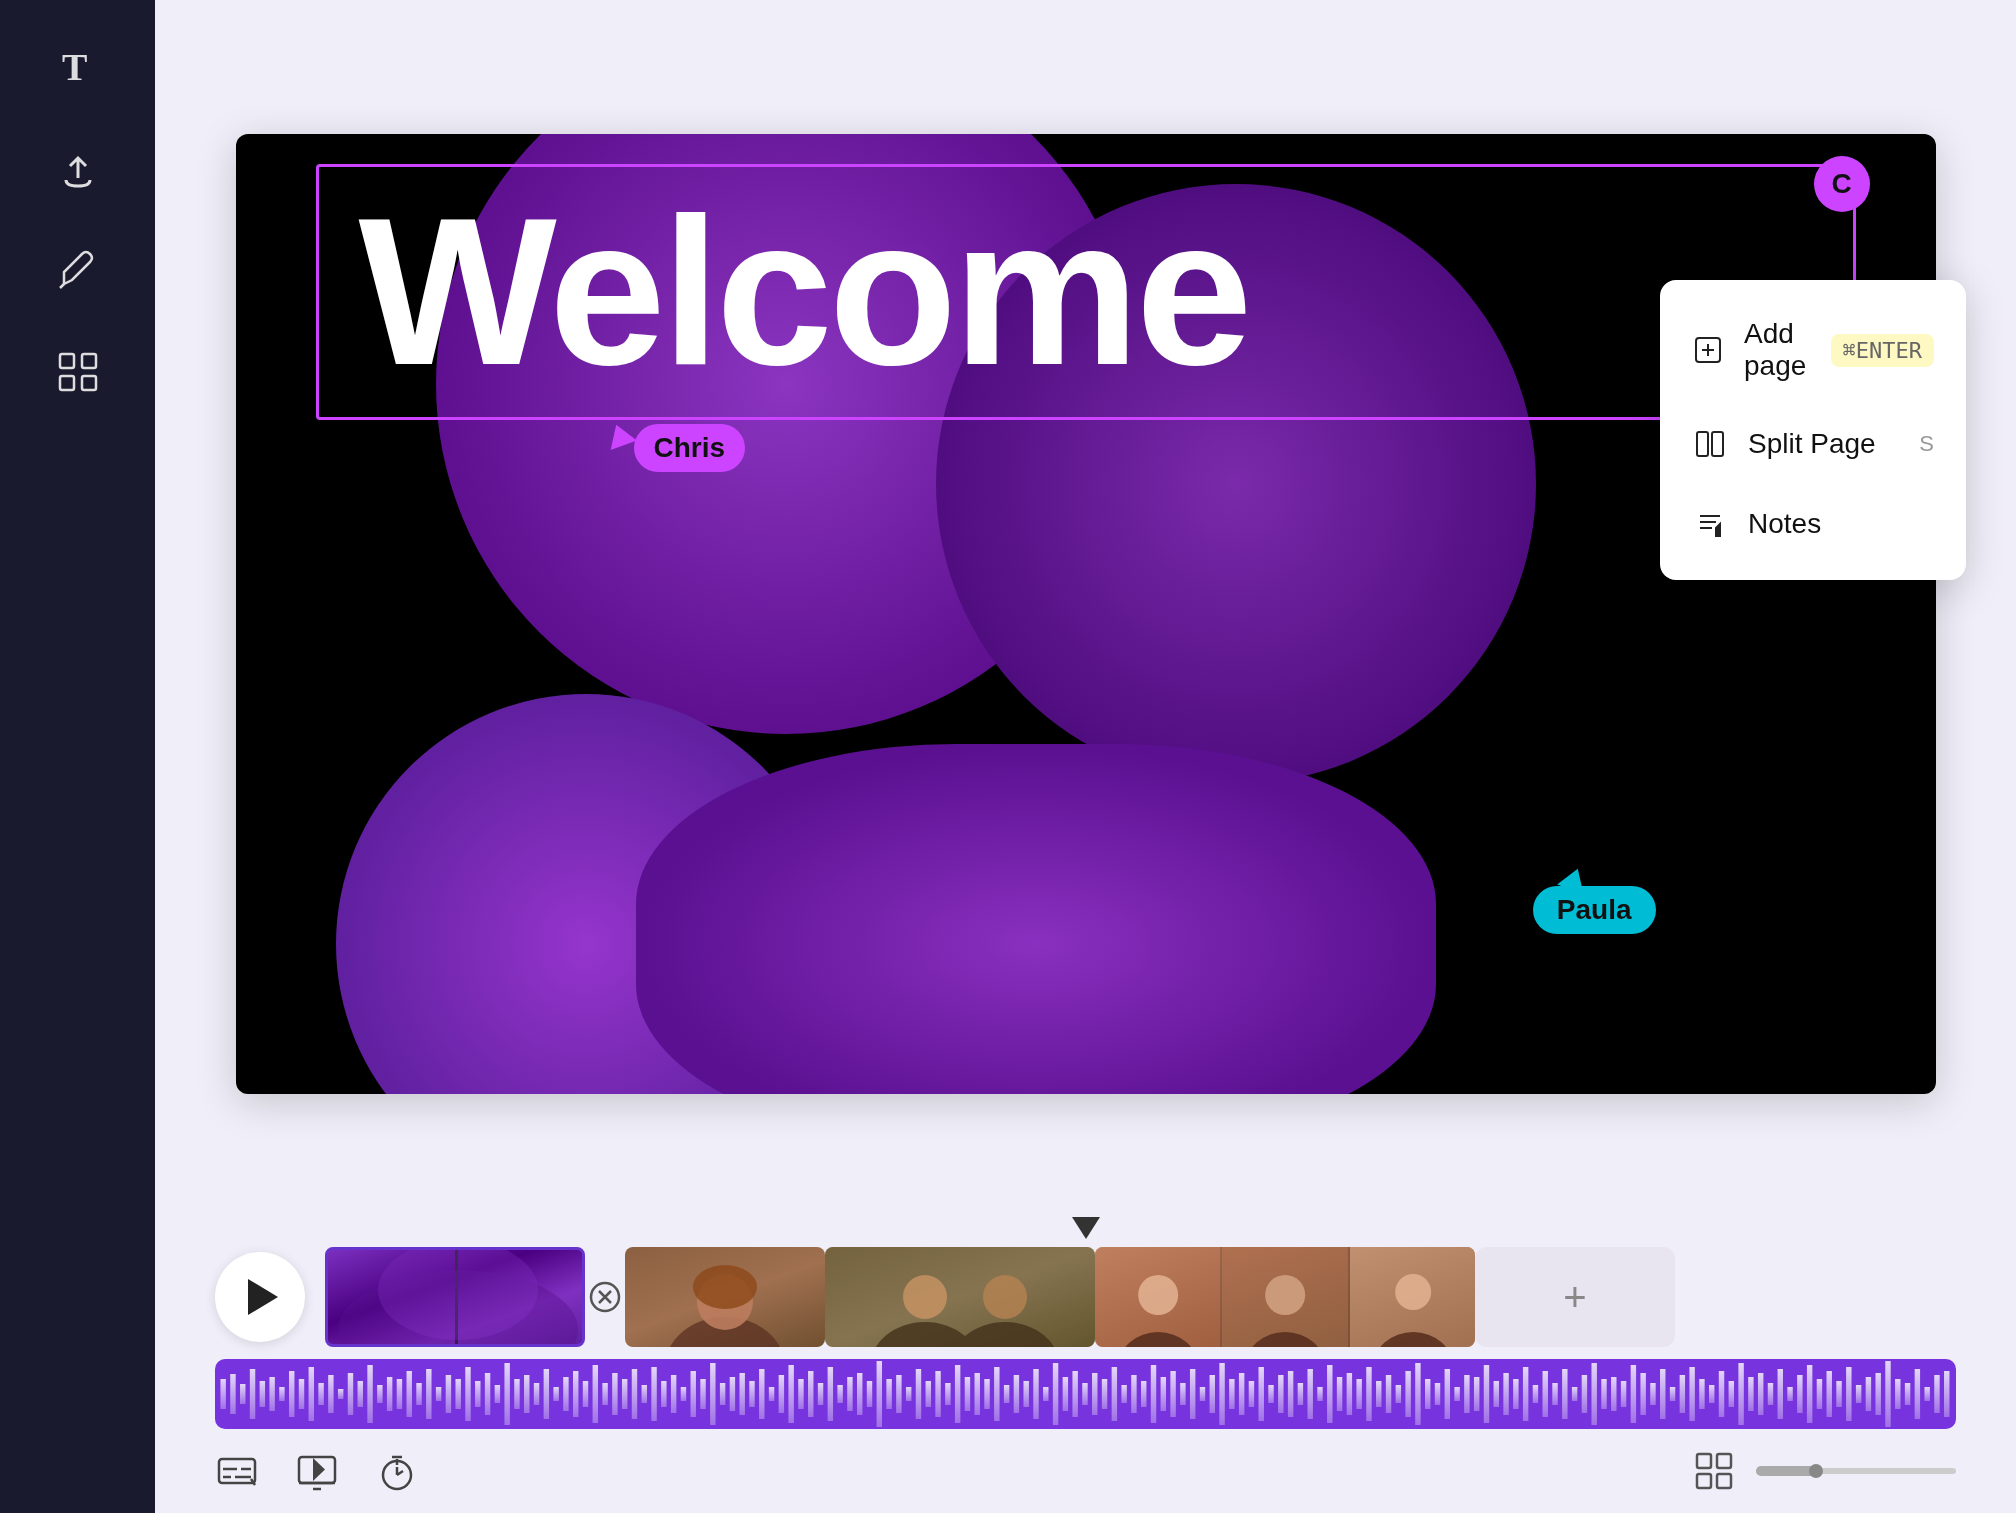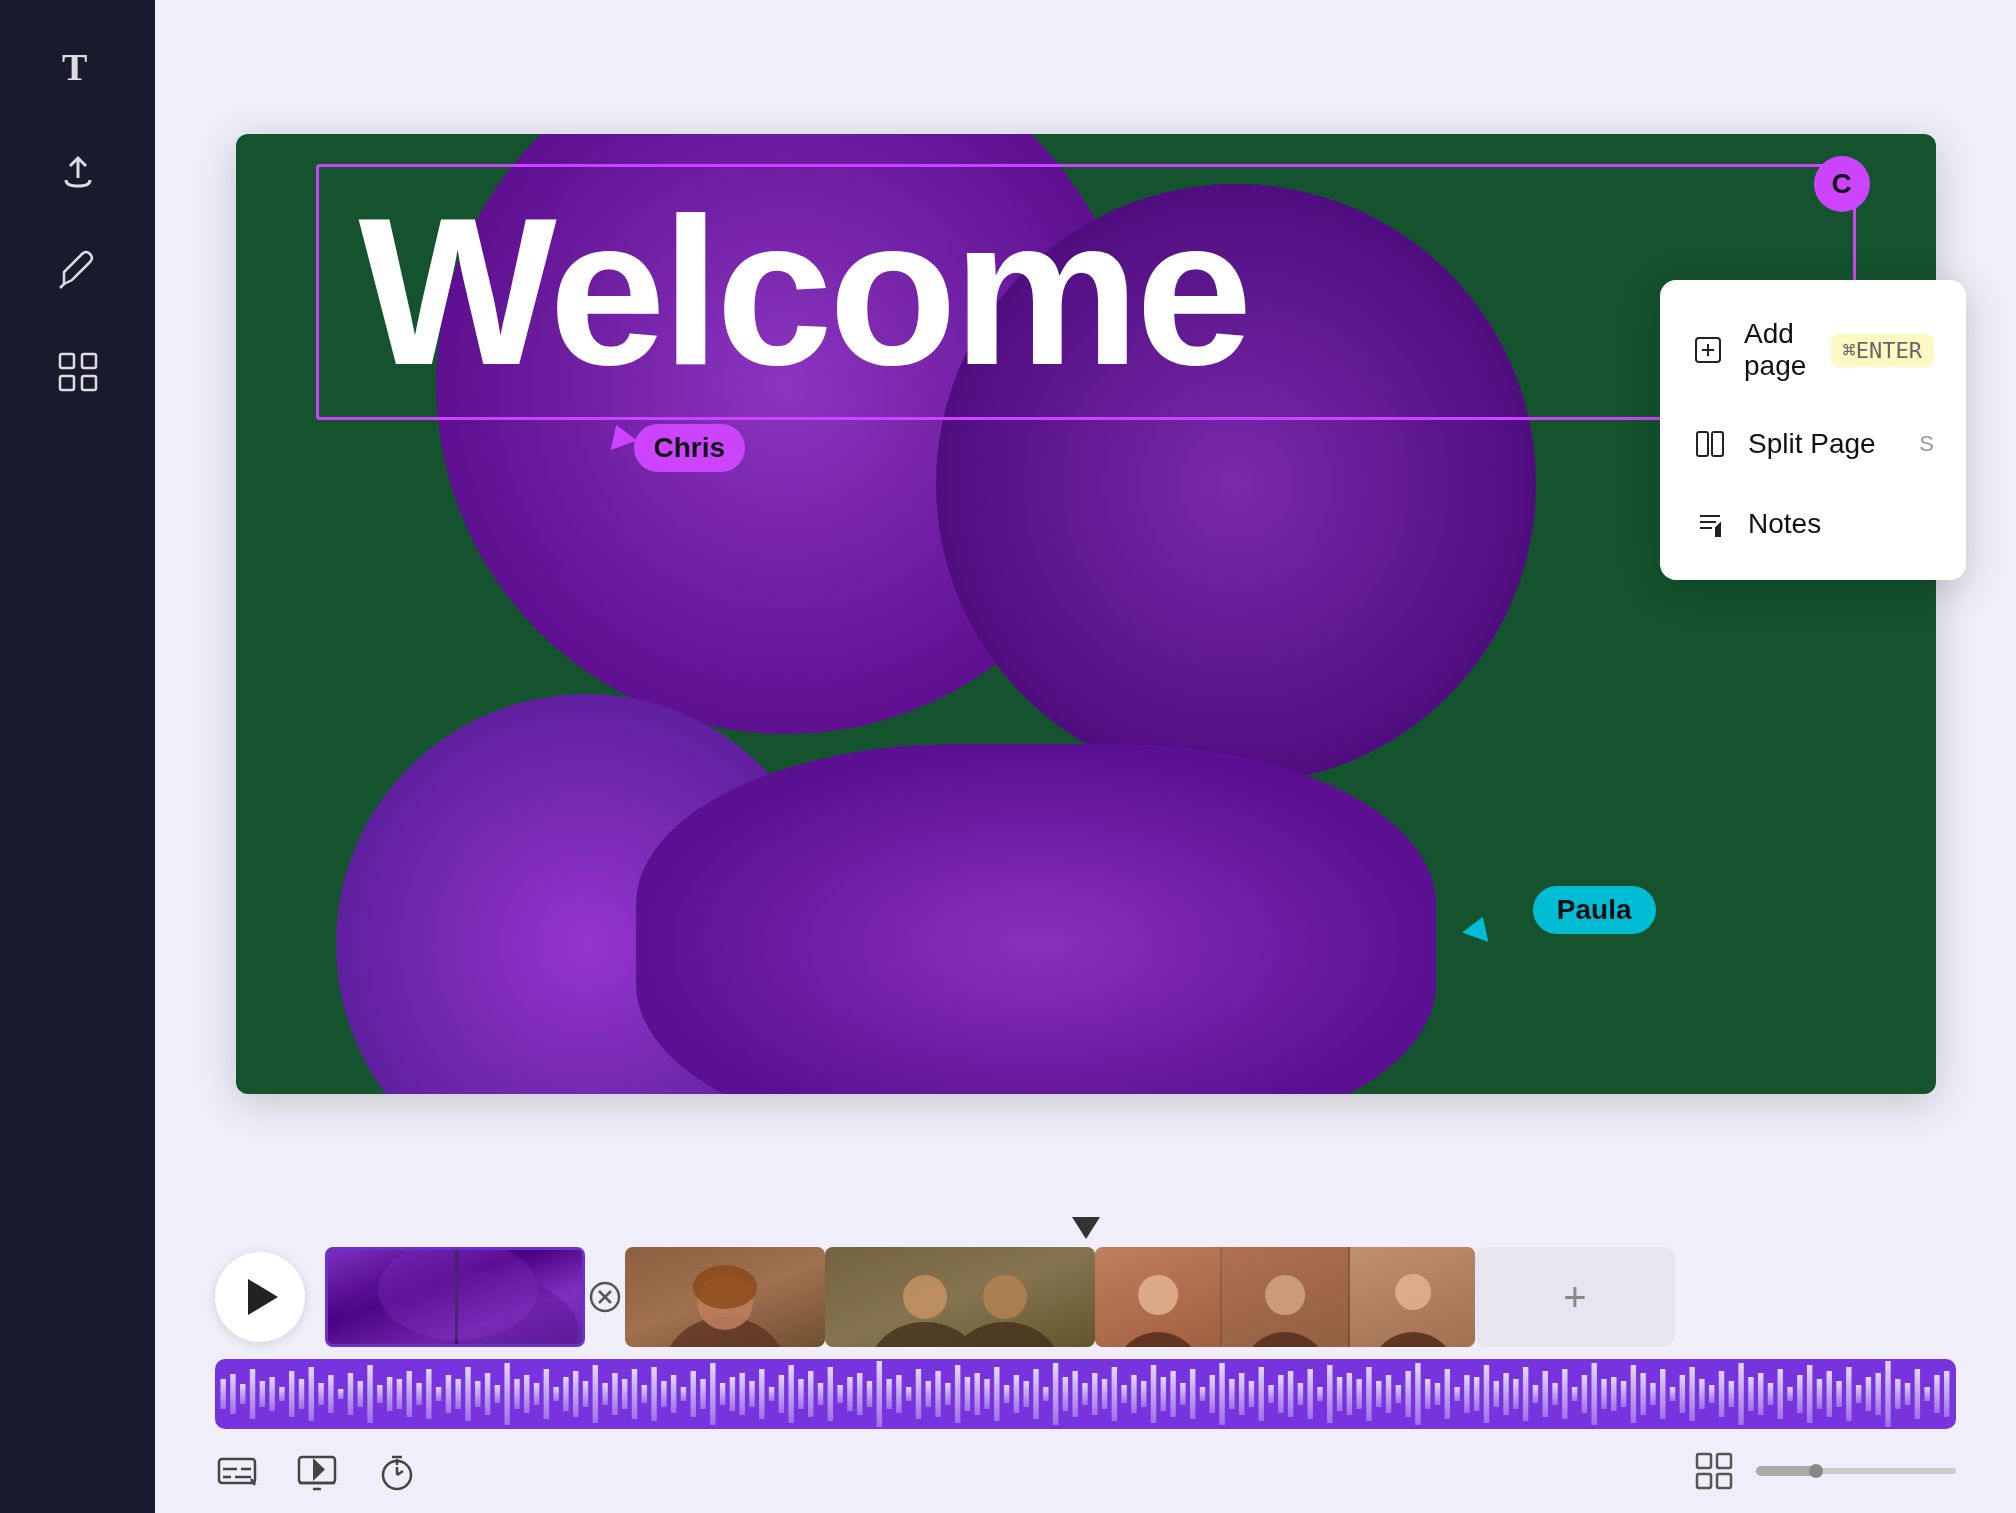--- a/index.html
+++ b/index.html
@@ -53,21 +53,21 @@
       display: flex;
       align-items: center;
       justify-content: center;
       padding: 40px 60px 20px 60px;
       position: relative;
     }
 
     .slide-canvas {
       width: 1700px;
       height: 960px;
-      background: #14532d;
+      background: #000000;
       border-radius: 12px;
       position: relative;
       overflow: hidden;
       box-shadow: 0 8px 40px rgba(0,0,0,0.18);
     }
 
     
     .bg-shape {
       position: absolute;
       border-radius: 50%;
@@ -158,22 +158,22 @@
       padding: 8px 20px;
       border-radius: 24px;
     }
 
     
     .cursor-paula {
       position: absolute;
       bottom: 160px;
       right: 280px;
       display: flex;
-      flex-direction: row;
-      align-items: flex-end;
+      flex-direction: column;
+      align-items: center;
     }
     .cursor-arrow-paula {
       width: 0;
       height: 0;
       border-left: 14px solid transparent;
       border-right: 14px solid transparent;
       border-bottom: 22px solid #00bcd4;
       transform: rotate(20deg) scaleX(-1);
       margin-right: 40px;
       margin-bottom: -4px;

